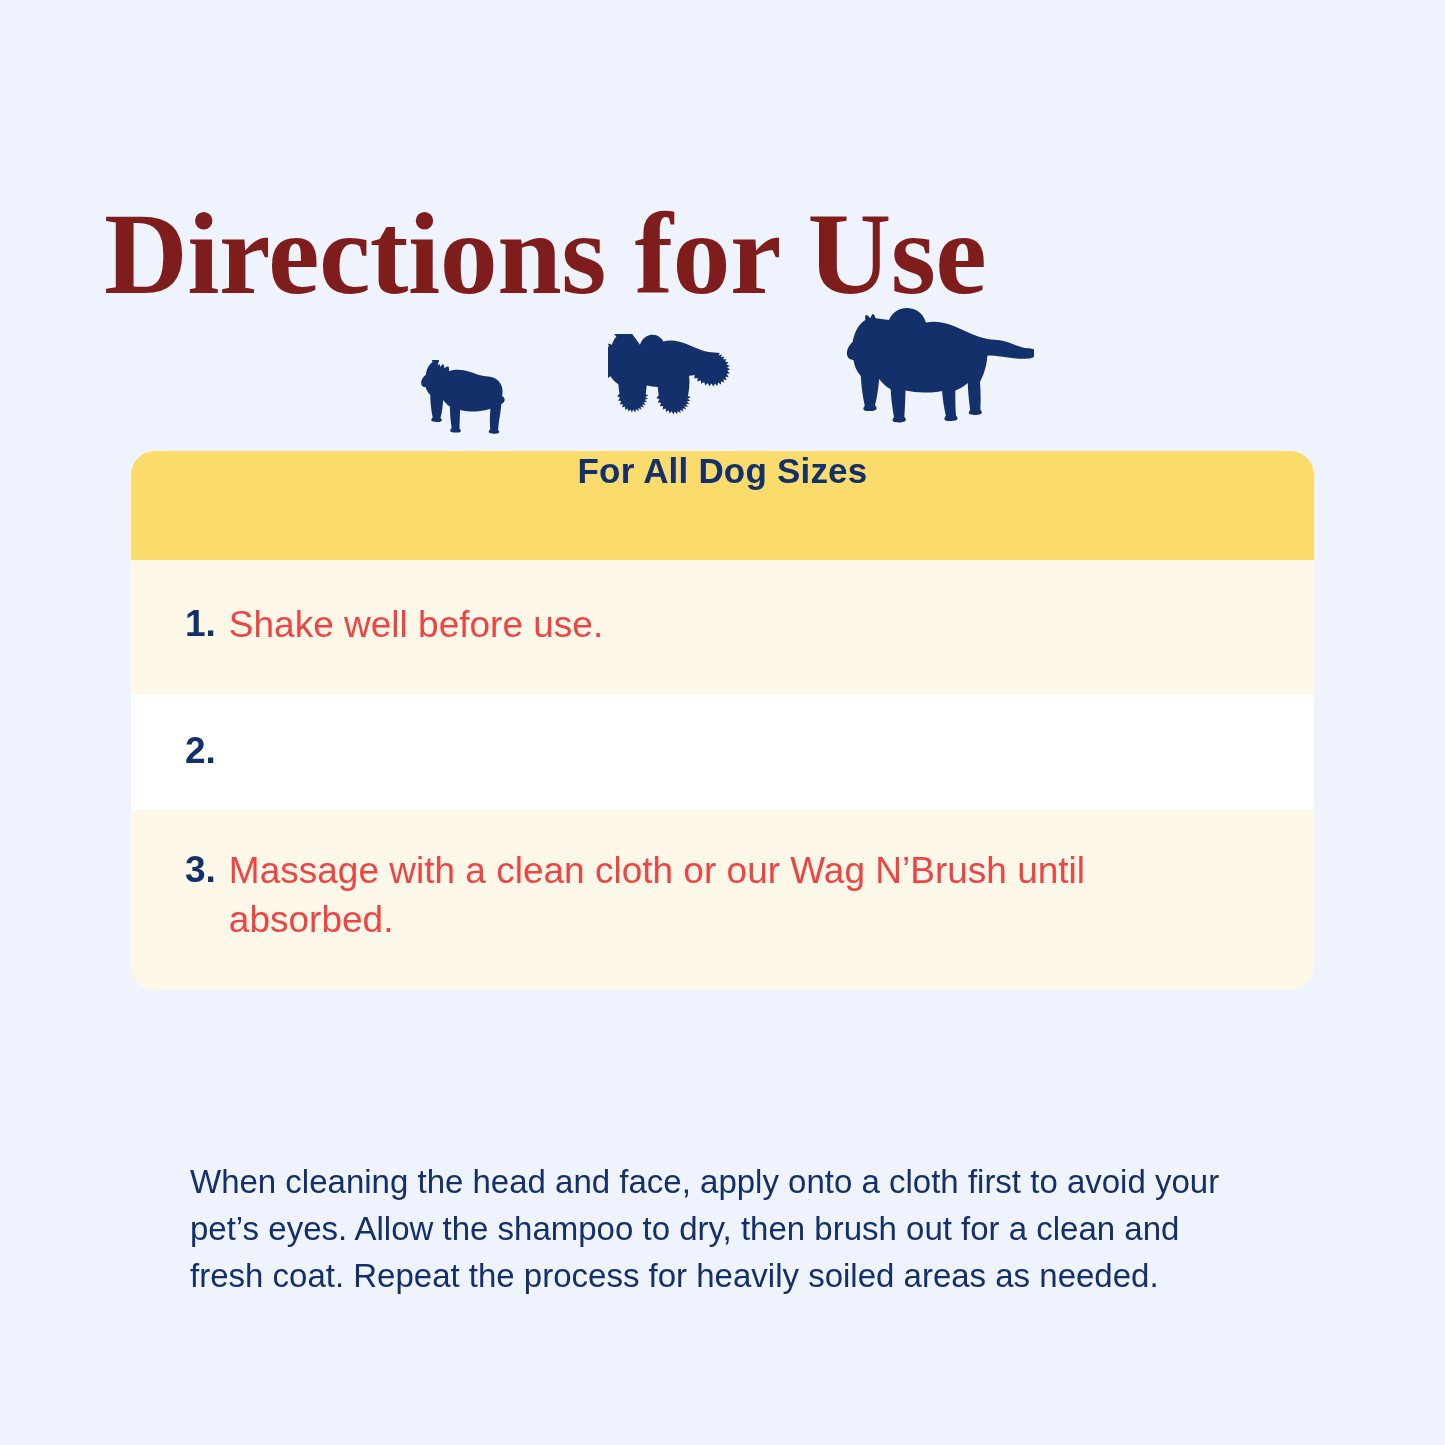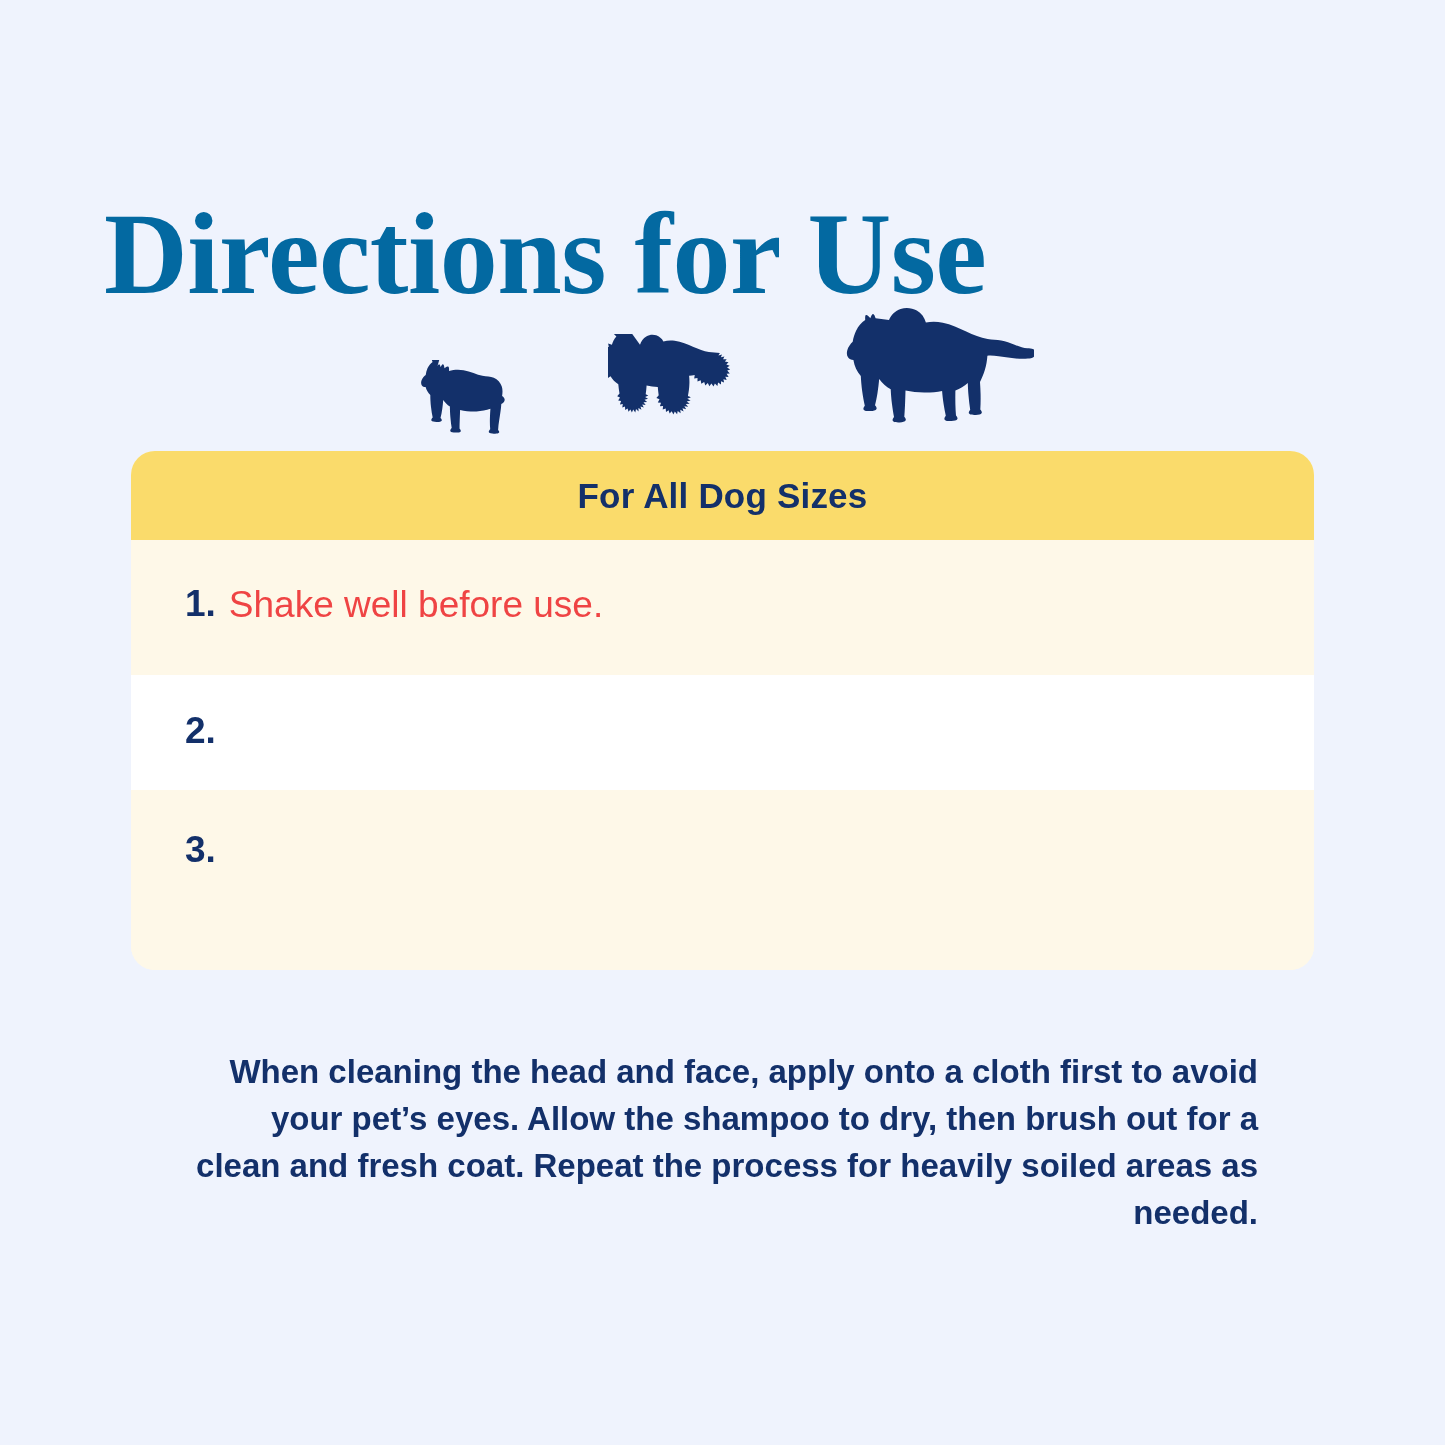--- a/index.html
+++ b/index.html
@@ -25,21 +25,21 @@
   
   .title {
     position: absolute;
     left: 104px;
     top: 118px;
     width: 1240px;
     font-family: "Liberation Serif", "DejaVu Serif", serif;
     font-size: 116px;
     font-weight: 700;
     line-height: 1.0;
-    color: #0369a1;
+    color: #7f1d1d;
     letter-spacing: -0.5px;
     white-space: nowrap;
   }
 
   
   .dogs {
     position: absolute;
     left: 0;
     top: 292px;
     width: 1445px;
@@ -62,23 +62,22 @@
     position: absolute;
     left: 131px;
     top: 451px;
     width: 1183px;
     border-radius: 24px;
     overflow: hidden;
     background: #fef8e8;
   }
   .card-header {
     background: #fadb6b;
-    height: 89px;
+    height: 109px;
     display: flex;
-    align-items: center;
     justify-content: center;
   }
   .card-header-title {
     font-family: "Liberation Sans", sans-serif;
     font-size: 35px;
     font-weight: 700;
     color: #13306a;
     letter-spacing: 0.2px;
   }
 
@@ -110,27 +109,27 @@
     color: #ef4444;
     line-height: 1.33;
     flex: 1 1 auto;
     max-width: 1020px;
   }
 
   
   .footnote {
     position: absolute;
     left: 190px;
-    top: 1016px;
+    top: 1126px;
     width: 1068px;
-    text-align: right;
+    text-align: left;
     font-size: 33px;
     line-height: 1.42;
     color: #13306a;
-    font-weight: 700;
+    font-weight: 400;
   }
 </style>
 </head>
 <body>
 
 <div class="page">
 
   <h1 class="title">Directions for Use</h1>
 
   <div class="dogs">
@@ -165,19 +164,20 @@
       <span class="step-num">1.</span>
       <span class="step-text">Shake well before use.</span>
     </div>
 
     <div class="step-row step-row--white step-row--r2">
       <span class="step-num">2.</span>
     </div>
 
     <div class="step-row step-row--cream step-row--r3">
       <span class="step-num">3.</span>
+      <span class="step-text">Massage with a clean cloth or our Wag N’Brush until absorbed.</span>
     </div>
 
   </div>
 
   <p class="footnote">When cleaning the head and face, apply onto a cloth first to avoid your pet’s eyes. Allow the shampoo to dry, then brush out for a clean and fresh coat. Repeat the process for heavily soiled areas as needed.</p>
 
 </div>
 
 </body></html>

